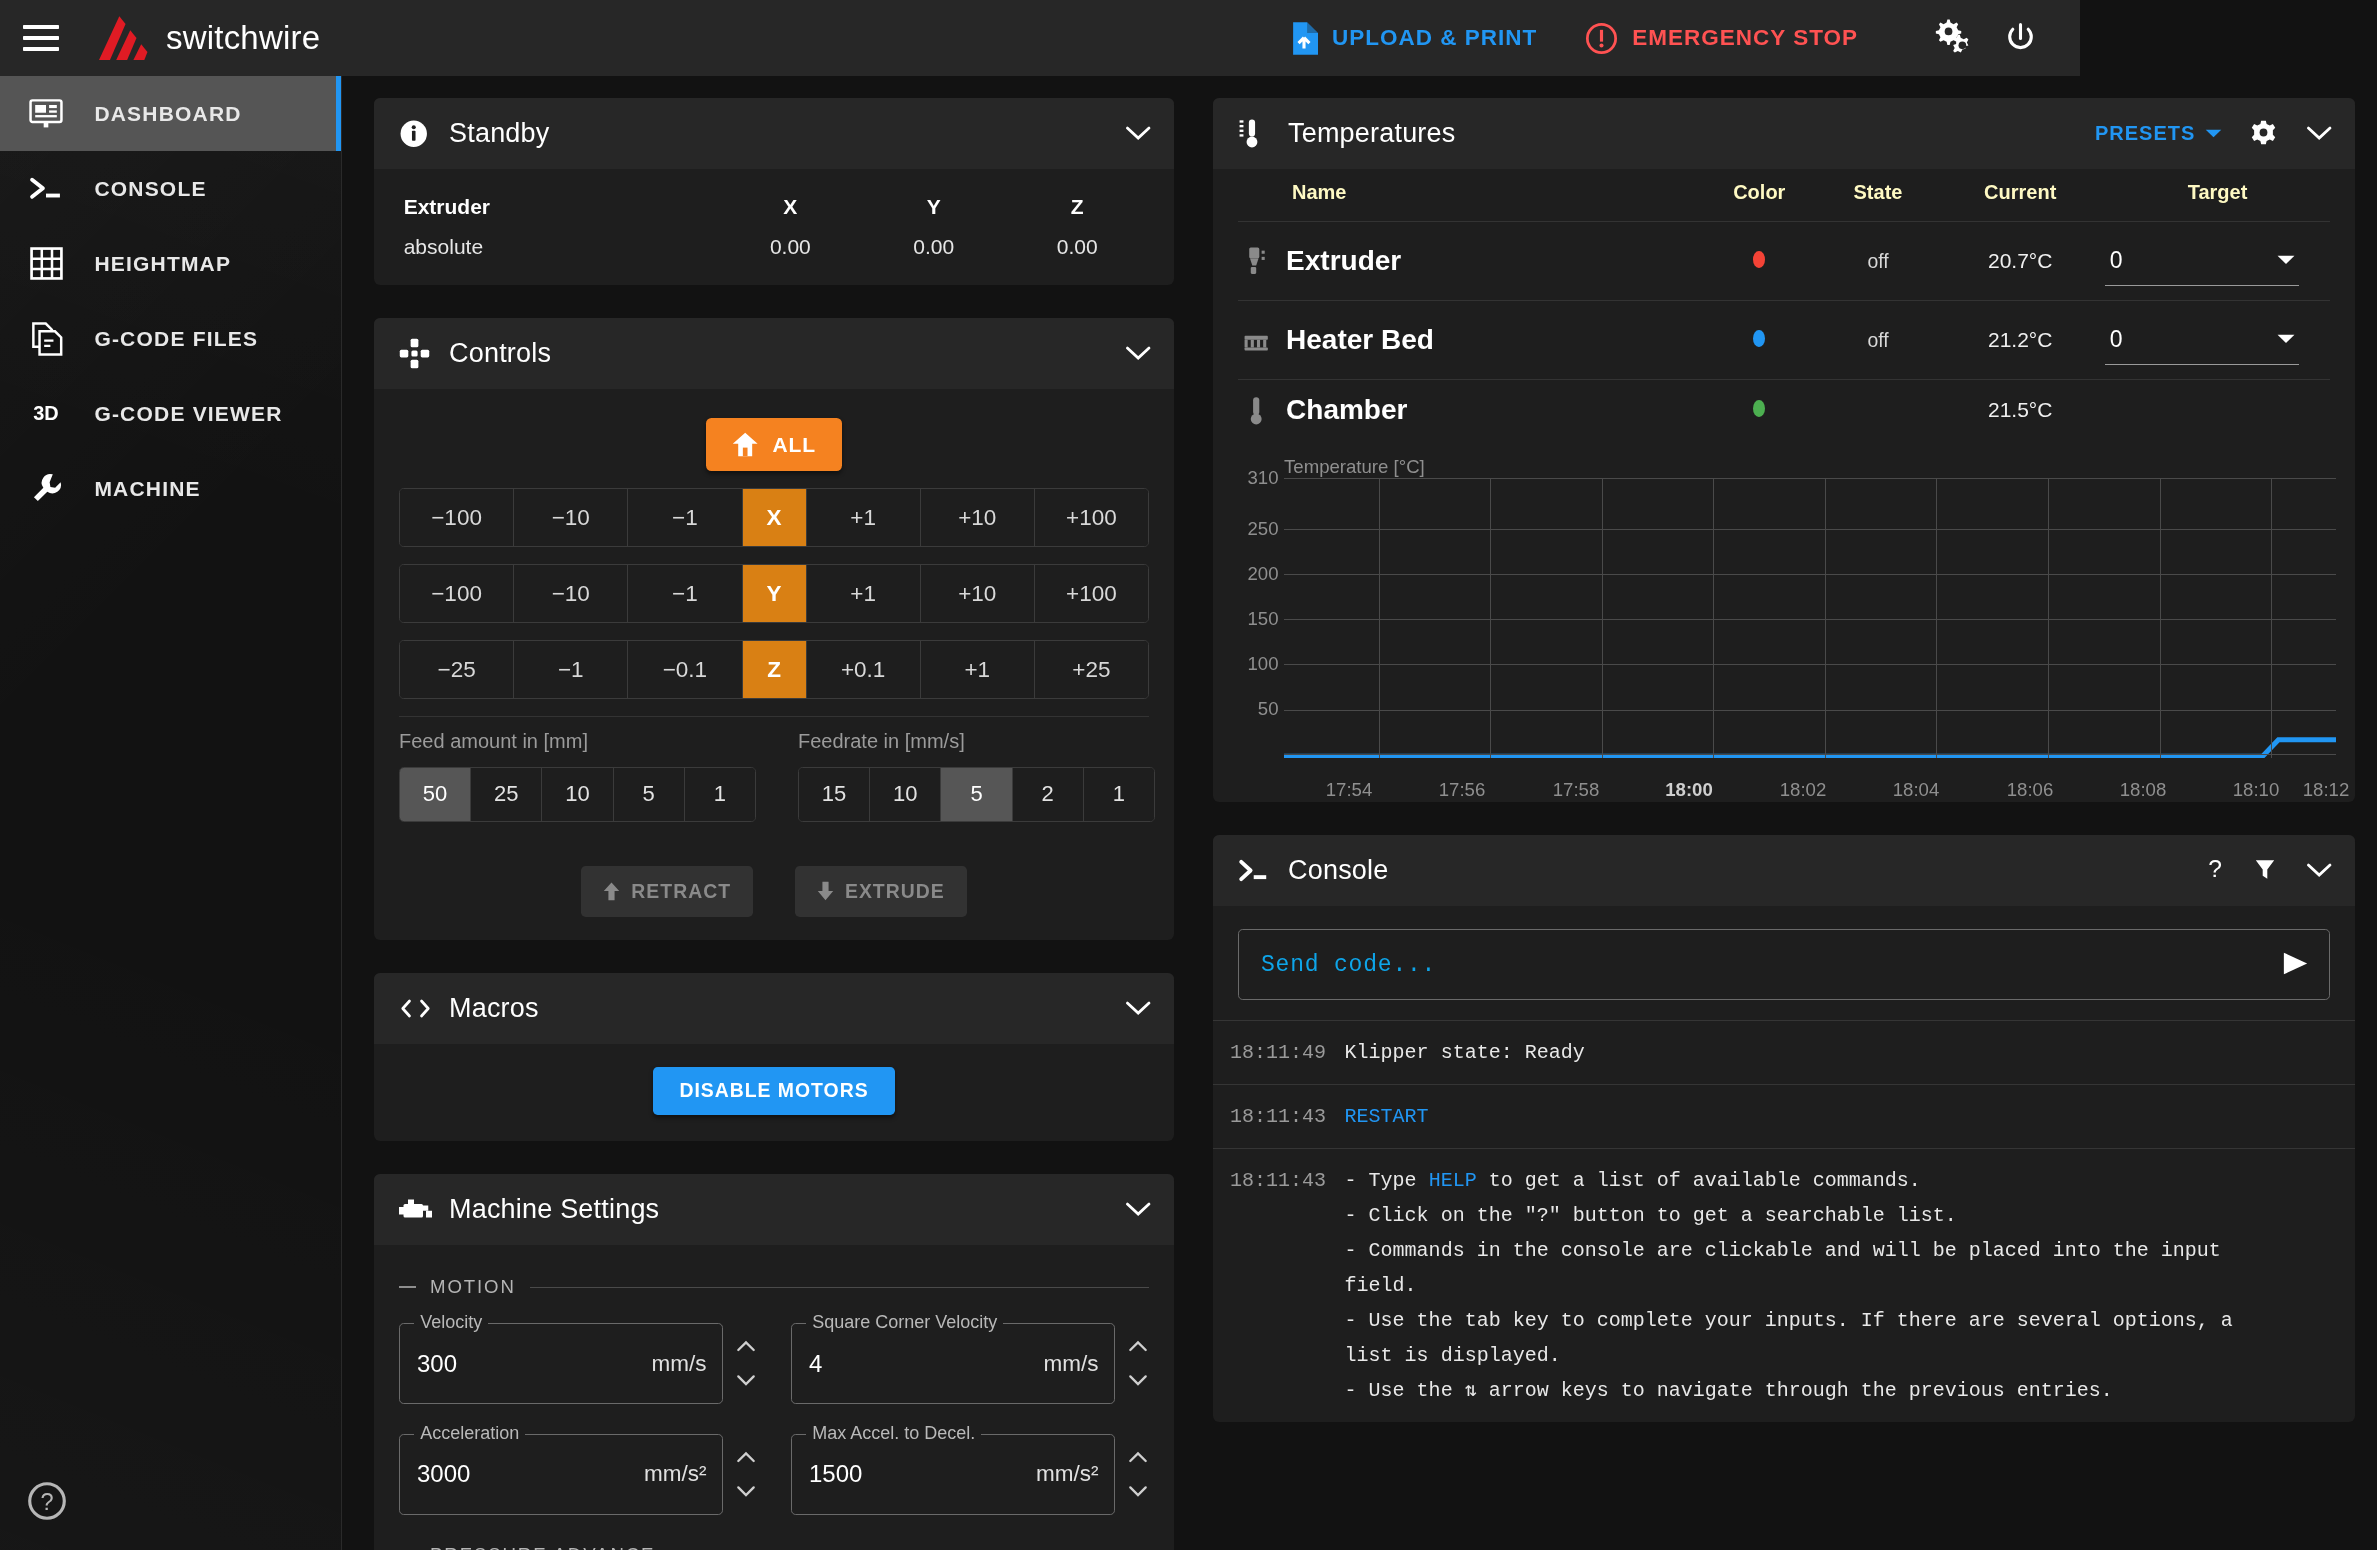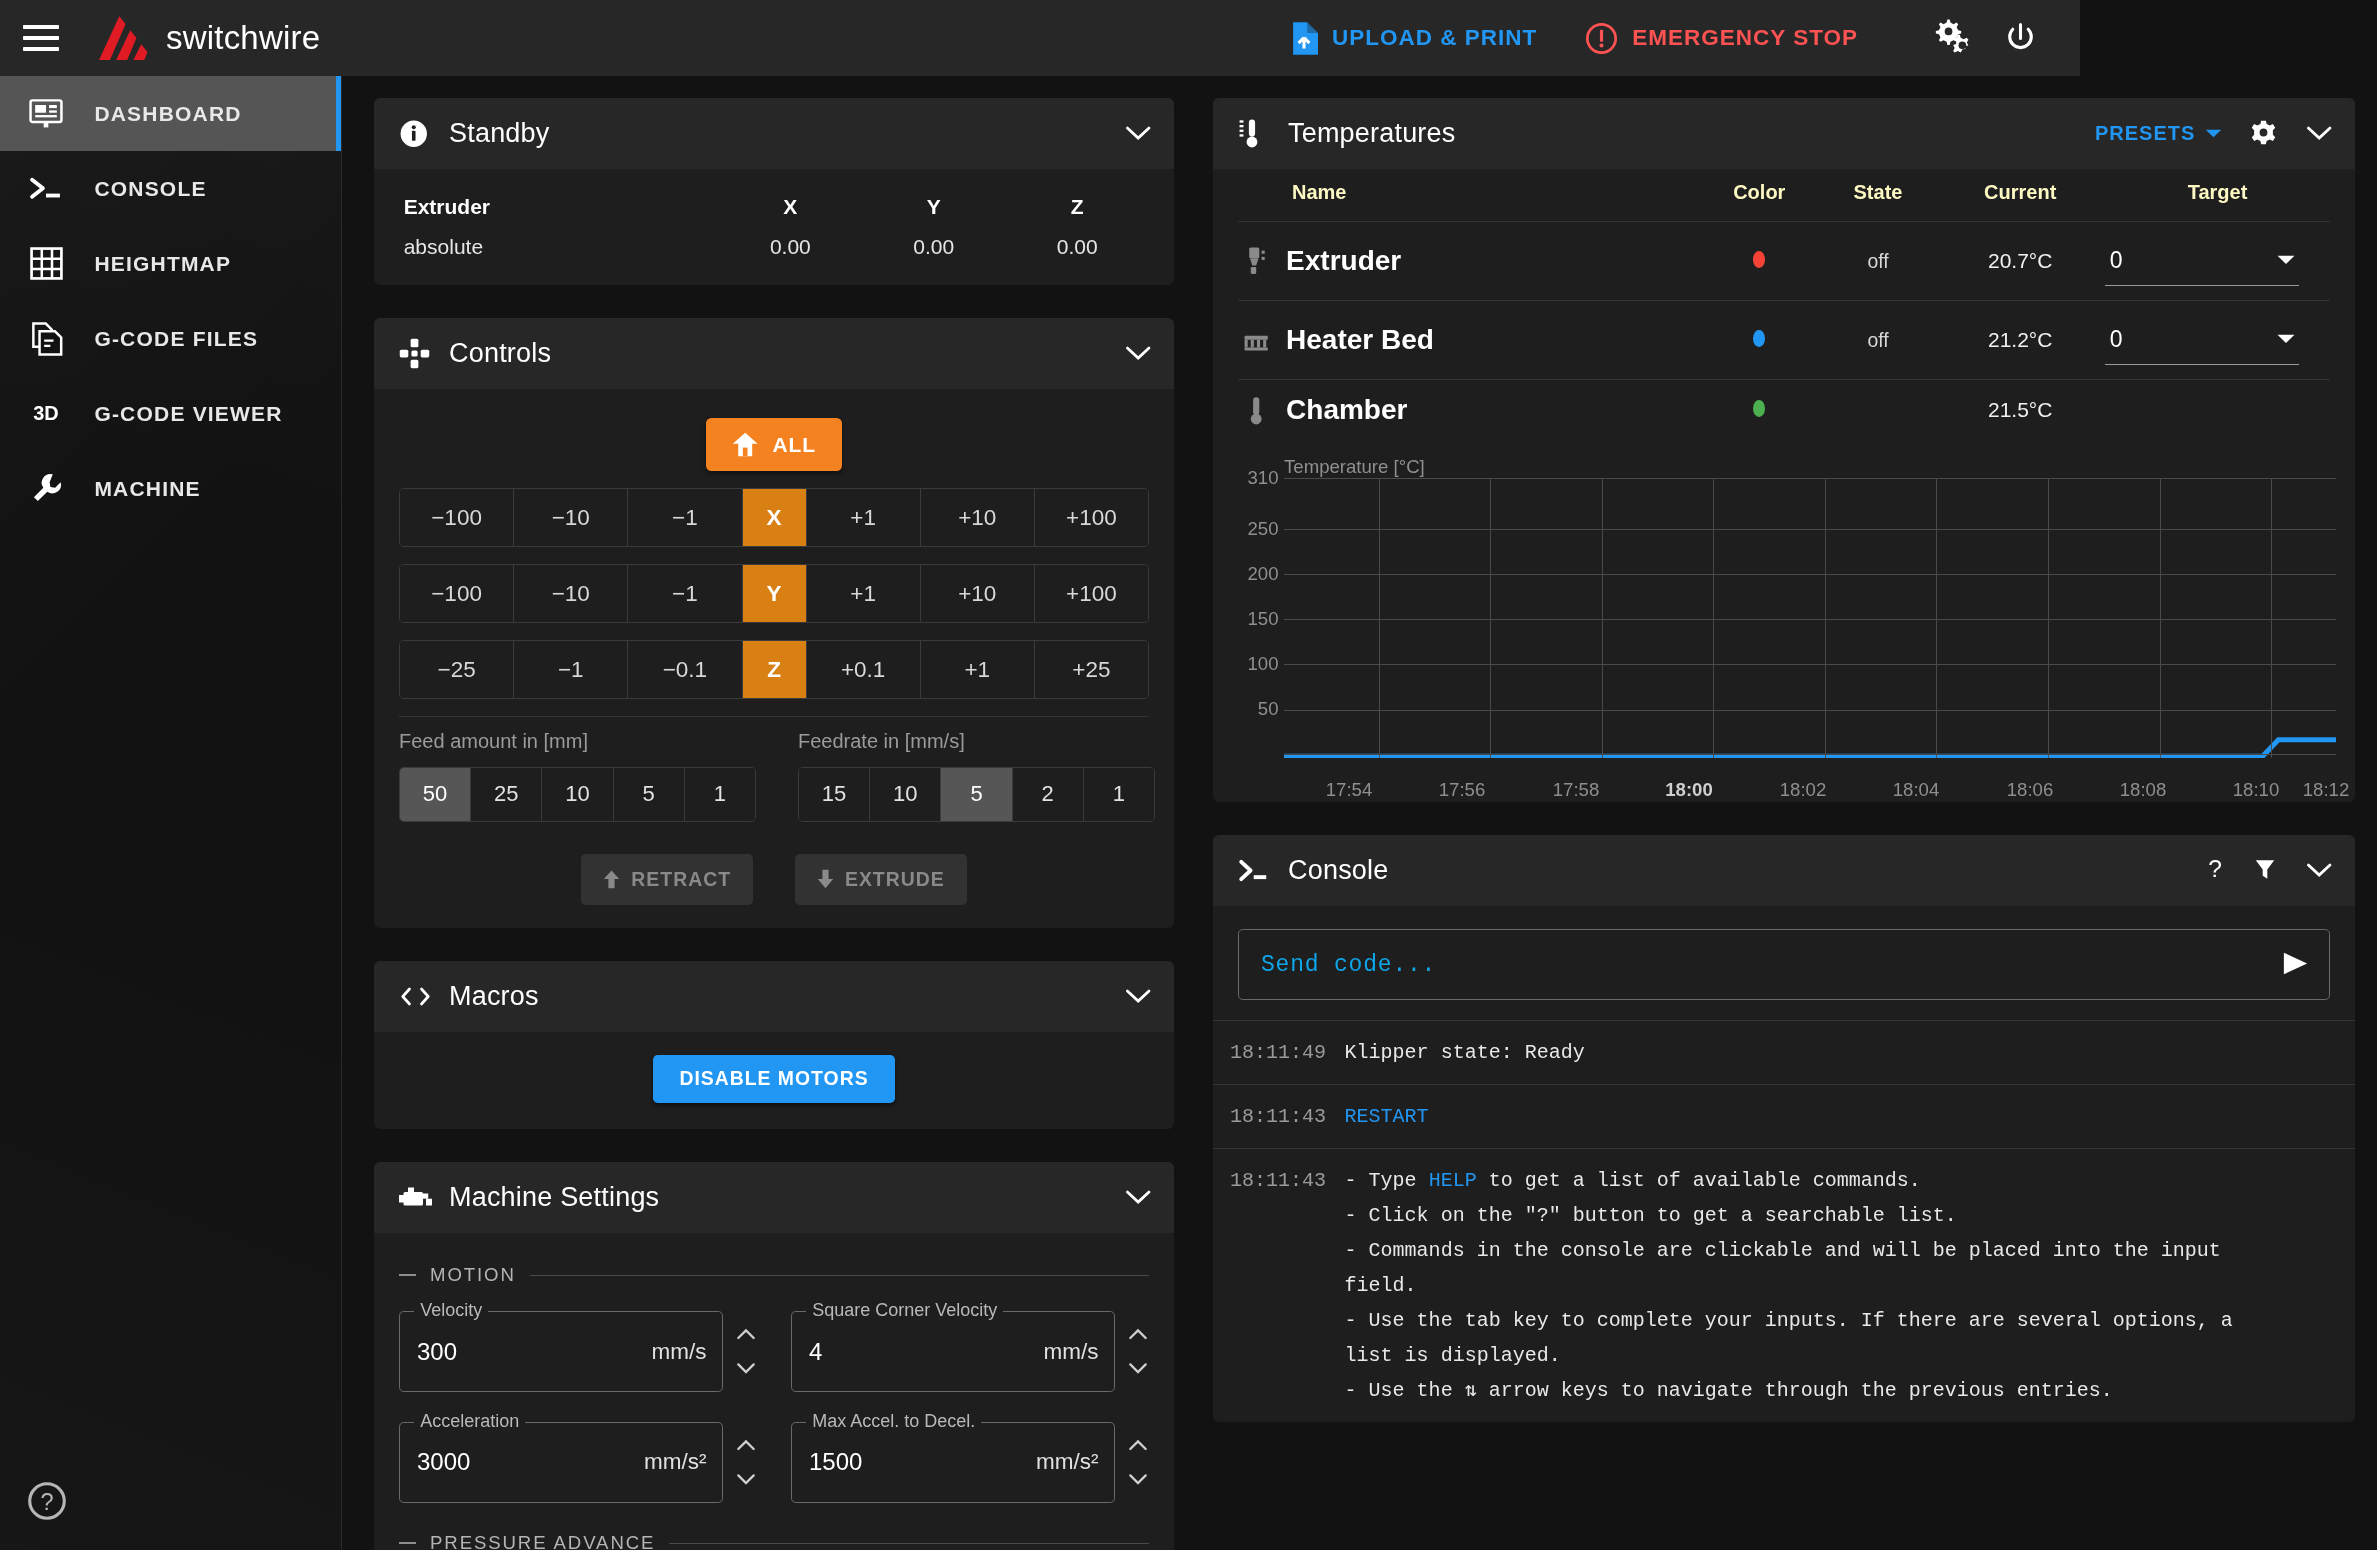--- a/index.html
+++ b/index.html
@@ -103,21 +103,21 @@
   .feed-wrap { display:flex; gap: 42px; padding-top: 12.4px; border-top: 0.8px solid #333; margin-top: 7.8px; }
   .feed-col { flex: 1; }
   .feed-label { font-size: 20px; color: #9b9b9b; margin-bottom: 14px; }
   .seg { display:flex; border:0.8px solid #3b3b3b; border-radius: 4.7px; overflow:hidden; width: 357px;}
   .seg button {
     flex:1; height: 53px; background: #1e1e1e; border:none; border-right:0.8px solid #3b3b3b;
     color:#e2e2e2; font-size: 22px; font-family:"Liberation Sans", sans-serif; cursor:pointer;
   }
   .seg button:last-child{ border-right:none; }
   .seg button.sel { background:#565656; color:#fff; }
-  .ext-row { display:flex; justify-content:center; gap: 42px; margin-top: 32px; }
+  .ext-row { display:flex; justify-content:center; gap: 42px; margin-top: 44px; }
   .ext-btn {
     background:#323232; border:none; border-radius:4.7px; height: 51px; padding: 0 22px;
     color:#8a8a8a; font-size: 19.4px; font-weight:700; letter-spacing:1px; cursor:pointer;
     display:flex; align-items:center; gap: 11px;
   }
   .ext-wrap-l { width:357px; display:flex; justify-content:flex-end; }
   .ext-wrap-r { width:357px; display:flex; justify-content:flex-start; }
 
   
   .macro-body { padding: 23px 25px 26.4px; display:flex; justify-content:center; }

